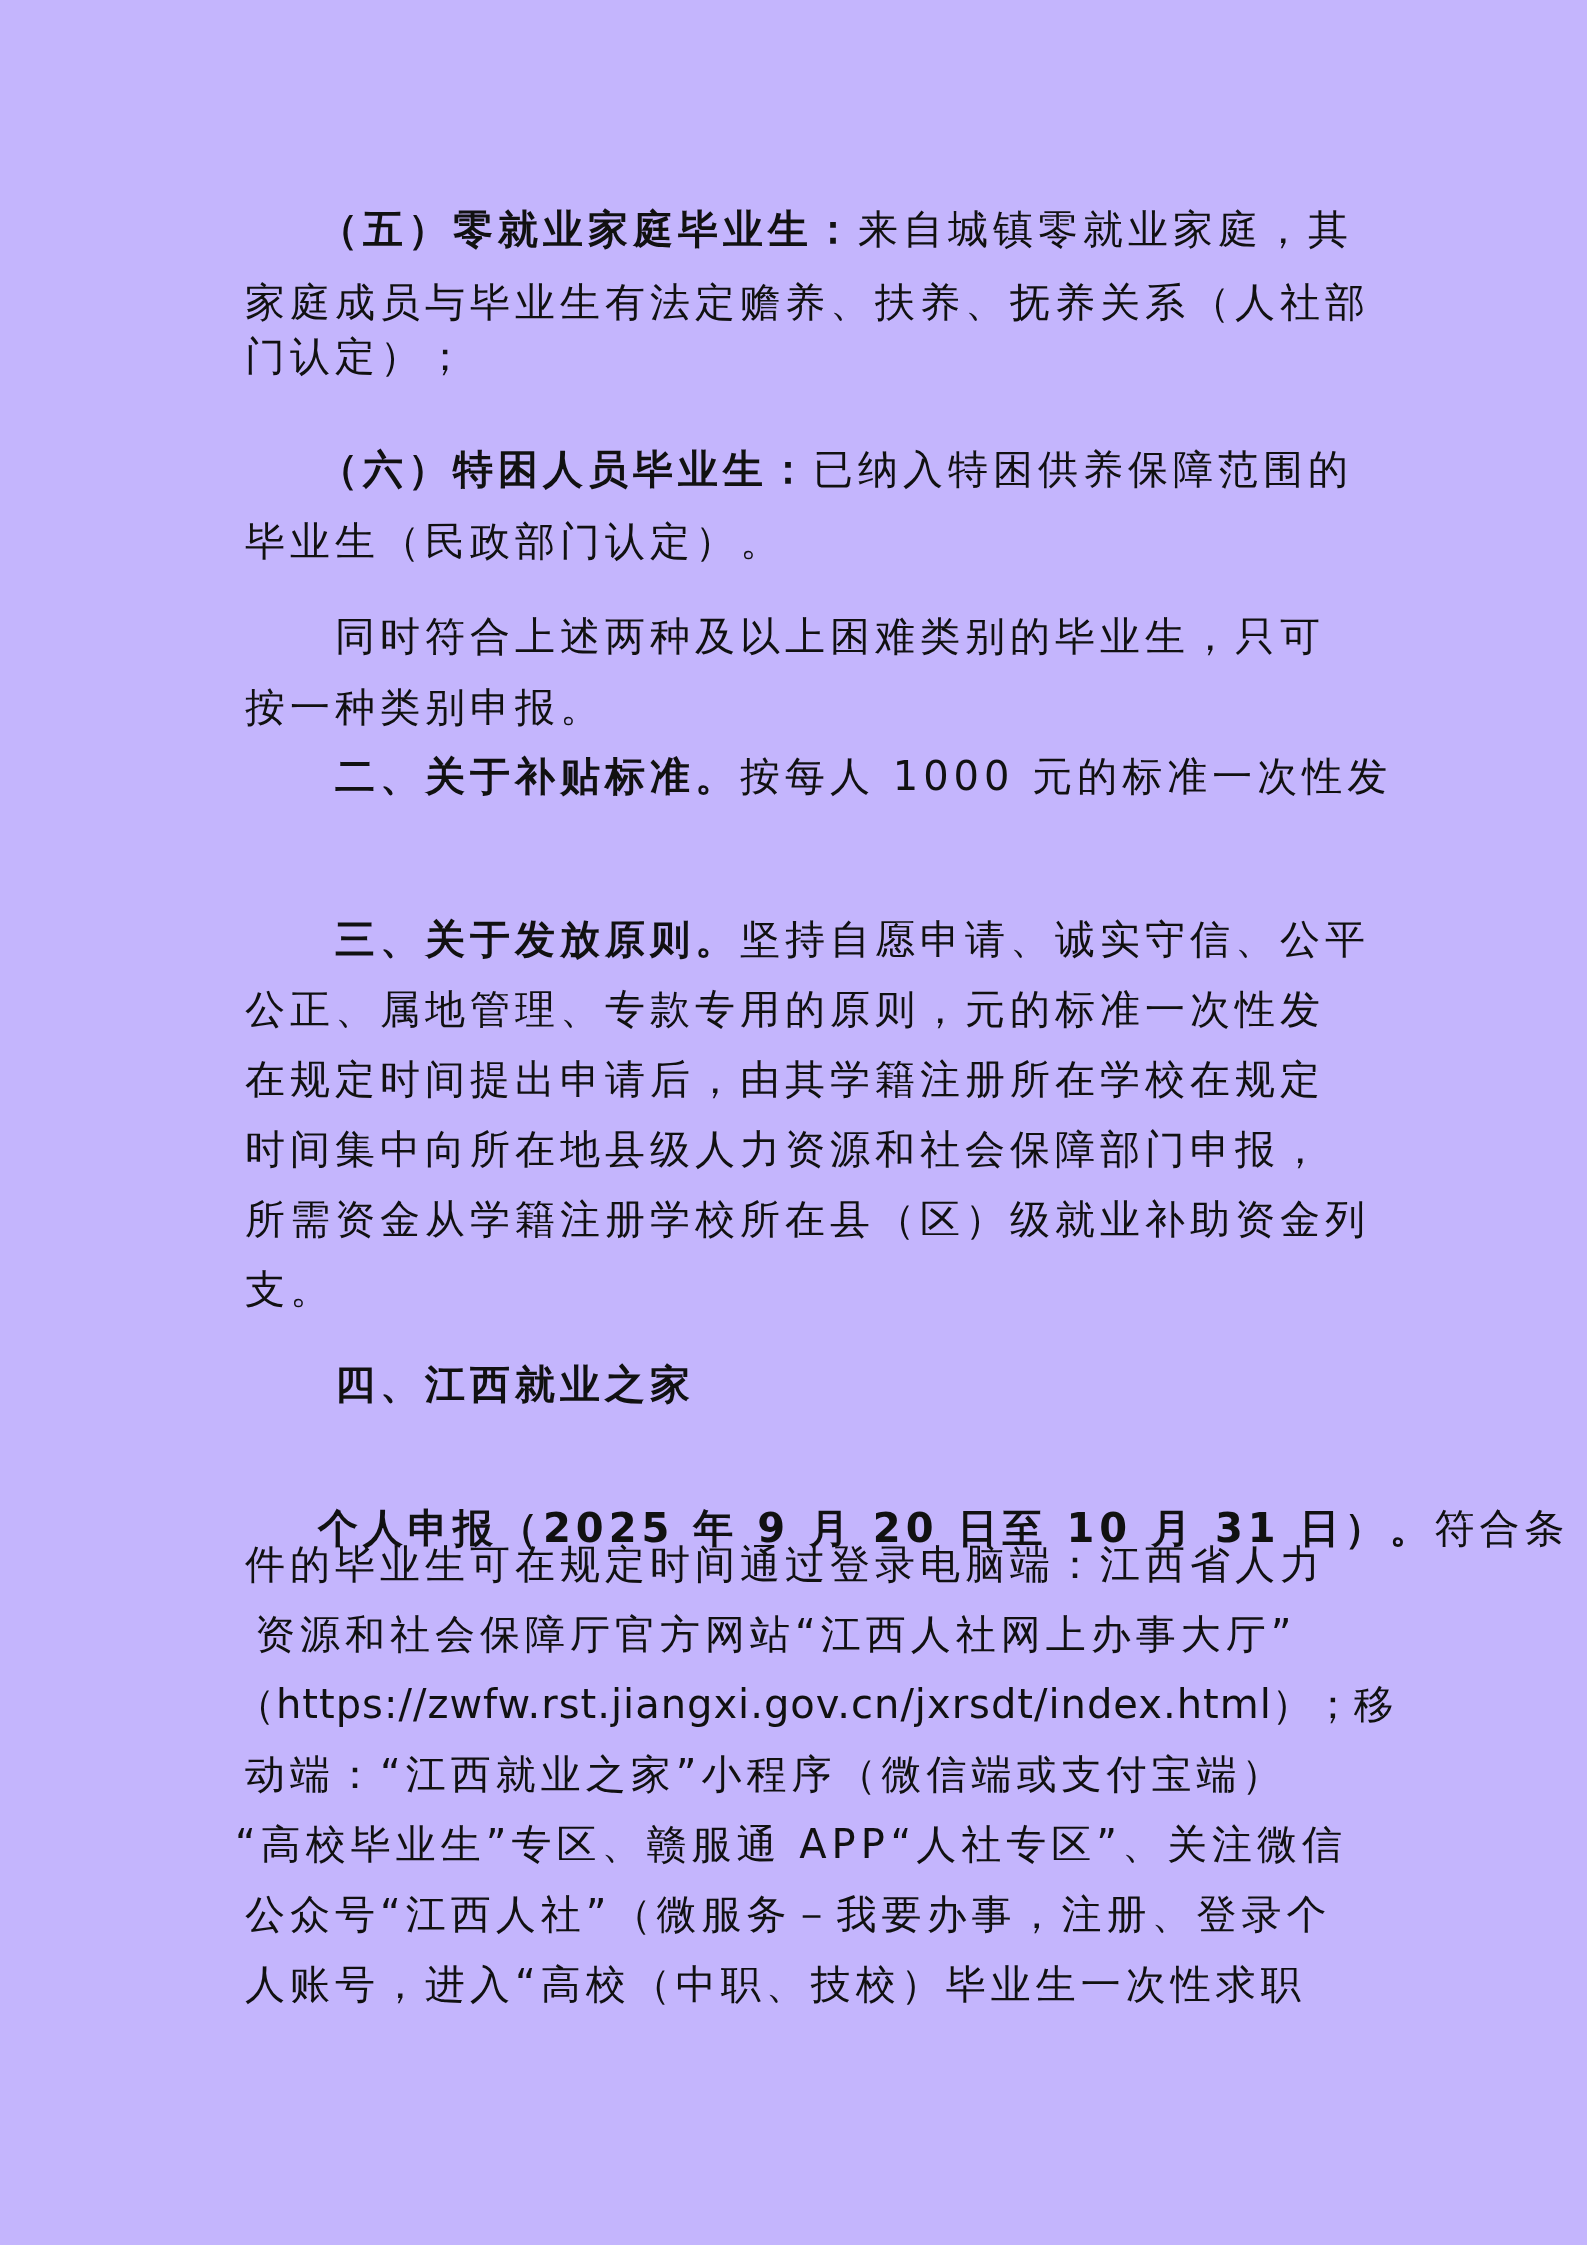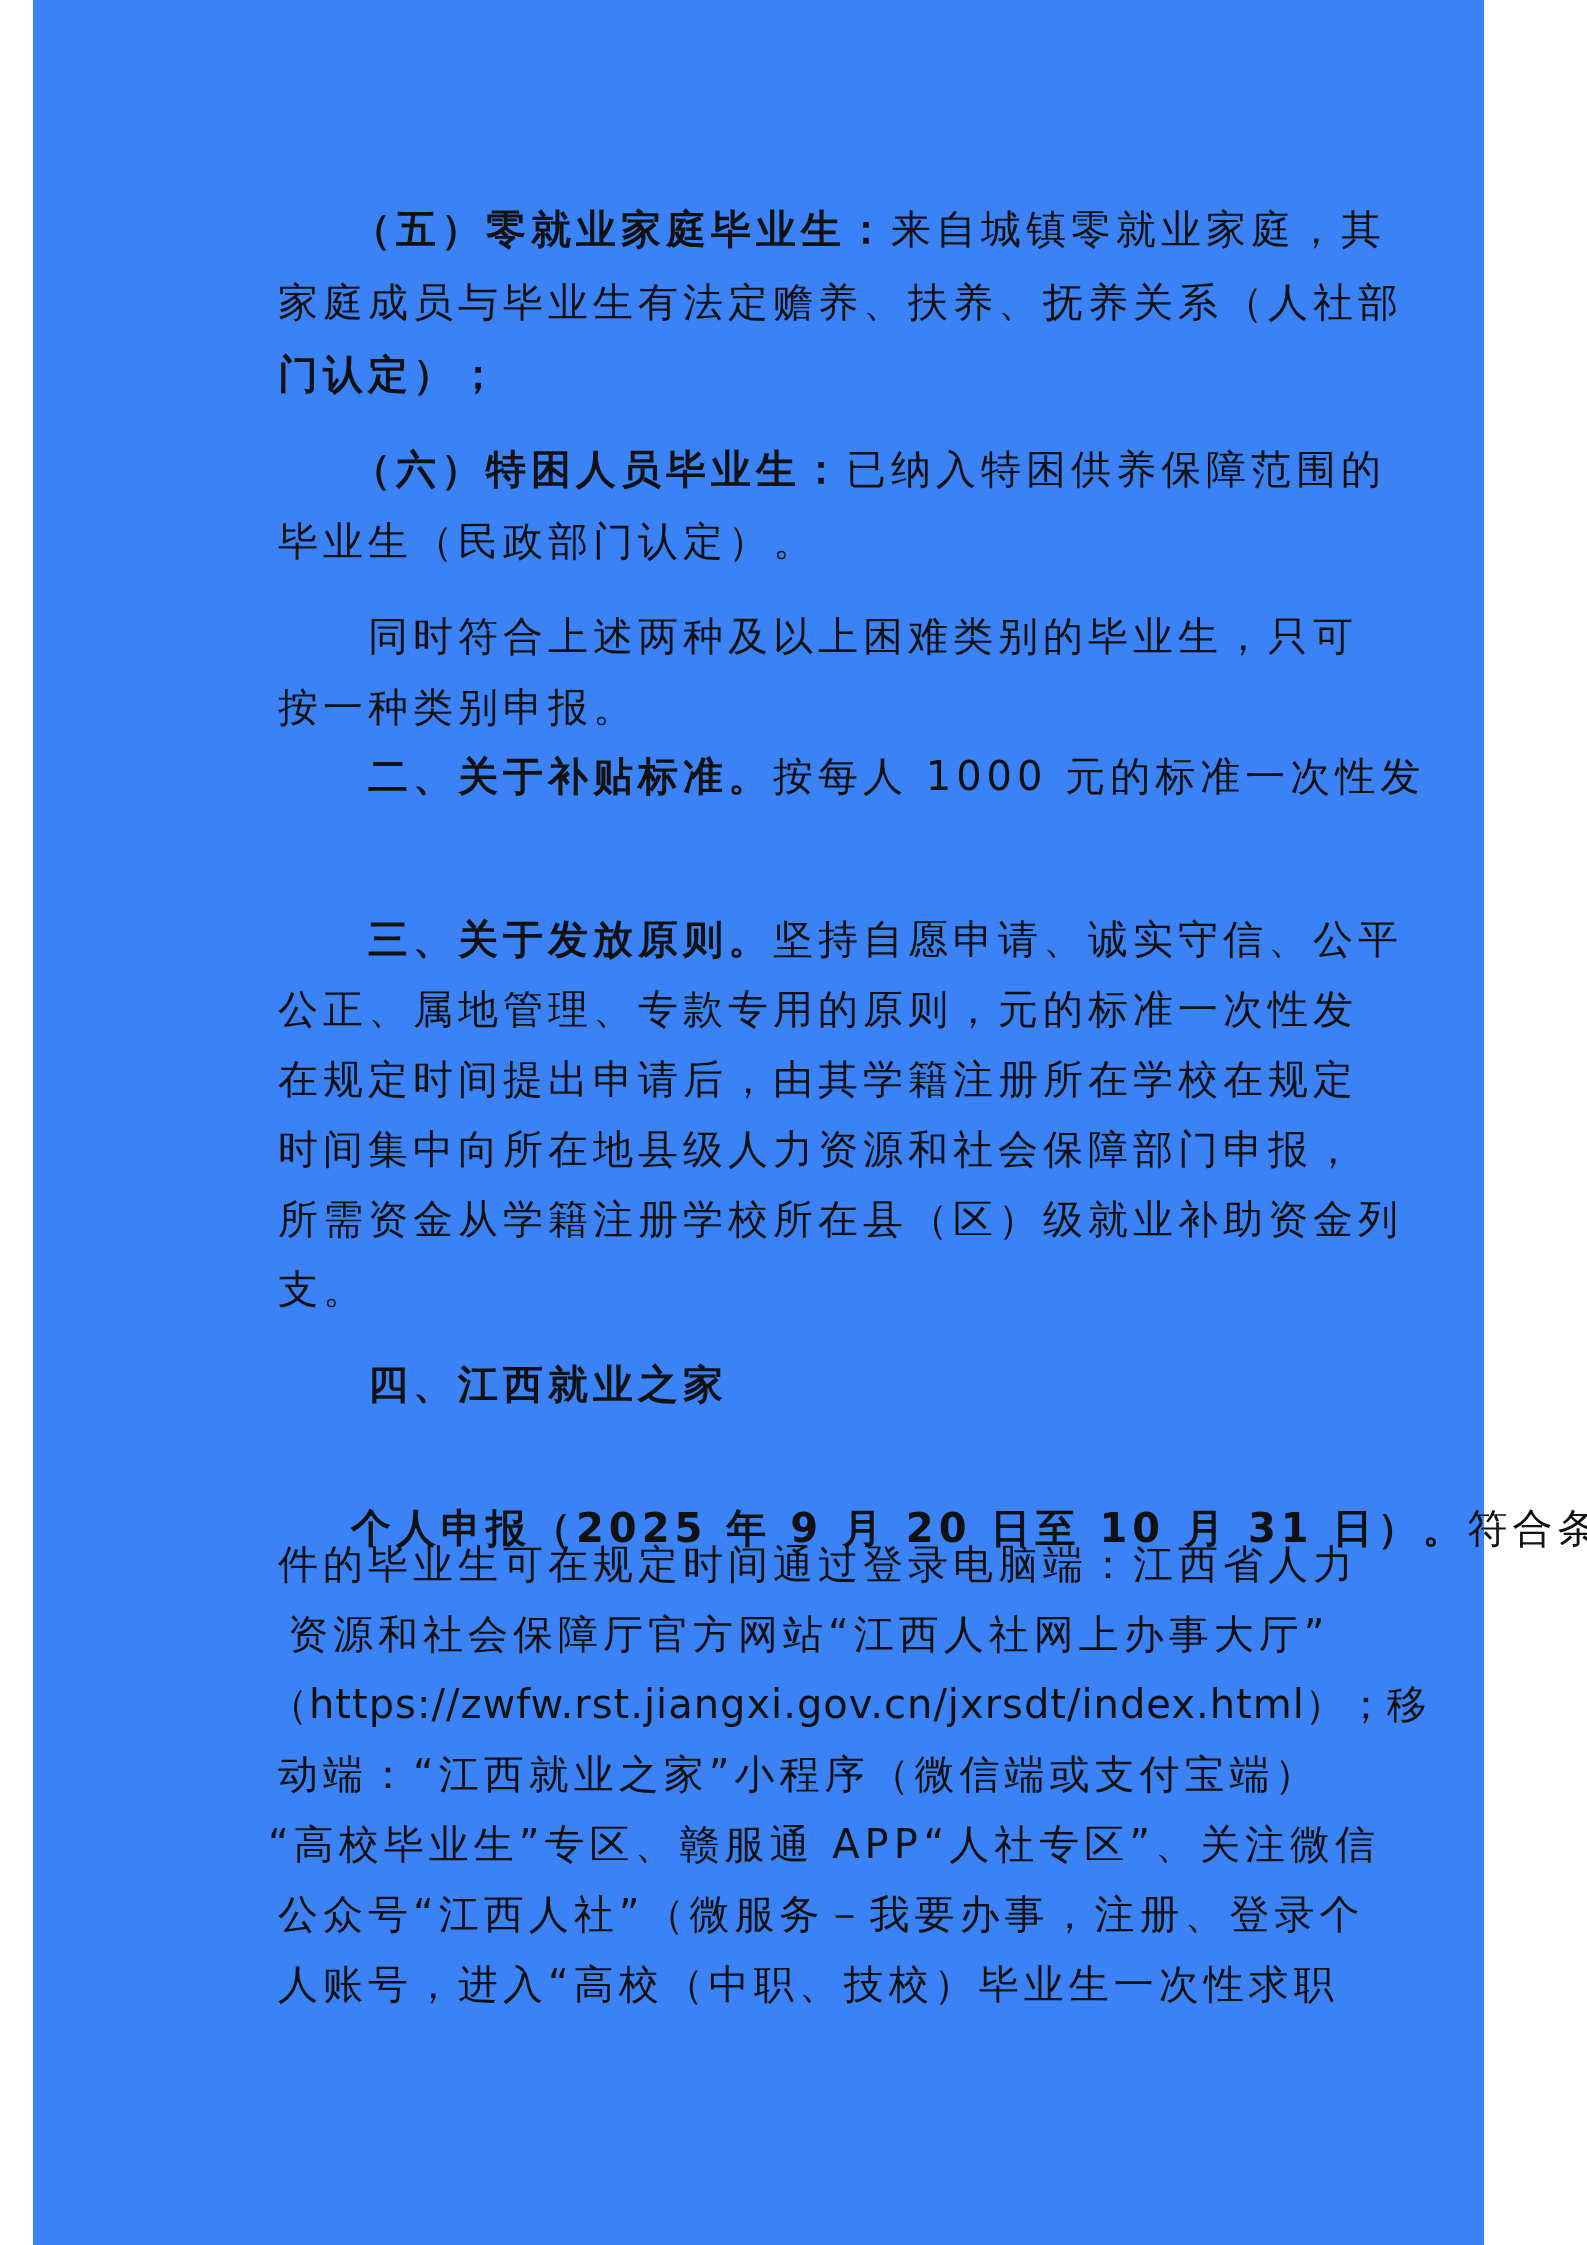--- a/index.html
+++ b/index.html
@@ -1,36 +1,36 @@
 <!DOCTYPE html>
 <html><head>
   <meta charset="utf-8">
   <style>
     html, body { margin: 0; padding: 0; background: #ffffff; }
     body { width: 1587px; height: 2245px; position: relative; overflow: hidden; }
-    .page { position: absolute; left: 0; top: 0; width: 1451px; height: 2245px; background: #3b82f6; margin-left: 33px; }
+    .page { position: absolute; left: 0; top: 0; width: 1587px; height: 2245px; background: #c4b5fd; }
     .line {
       position: absolute;
       font-family: "DejaVu Sans", sans-serif;
       font-size: 40px;
       color: #111111;
       white-space: nowrap;
       letter-spacing: 5px;
       line-height: 48px;
     }
     .b { font-weight: bold; }
   </style>
 </head>
 <body>
 
 <div class="page">
 
   <div class="line" style="left:318px;top:205px;"><span class="b">（五）零就业家庭毕业生：</span><span>来自城镇零就业家庭，其</span></div>
   <div class="line" style="left:245px;top:278px;"><span>家庭成员与毕业生有法定赡养、扶养、抚养关系（人社部</span></div>
-  <div class="line" style="left:245px;top:350px;font-weight:bold;"><span>门认定）；</span></div>
+  <div class="line" style="left:245px;top:332px;"><span>门认定）；</span></div>
 
   <div class="line" style="left:318px;top:445px;"><span class="b">（六）特困人员毕业生：</span><span>已纳入特困供养保障范围的</span></div>
   <div class="line" style="left:245px;top:517px;"><span>毕业生（民政部门认定）。</span></div>
 
   <div class="line" style="left:335px;top:612px;"><span>同时符合上述两种及以上困难类别的毕业生，只可</span></div>
   <div class="line" style="left:245px;top:683px;"><span>按一种类别申报。</span></div>
 
   <div class="line" style="left:335px;top:752px;"><span class="b">二、关于补贴标准。</span><span>按每人 1000 元的标准一次性发</span></div>
 
   <div class="line" style="left:335px;top:915px;"><span class="b">三、关于发放原则。</span><span>坚持自愿申请、诚实守信、公平</span></div>

